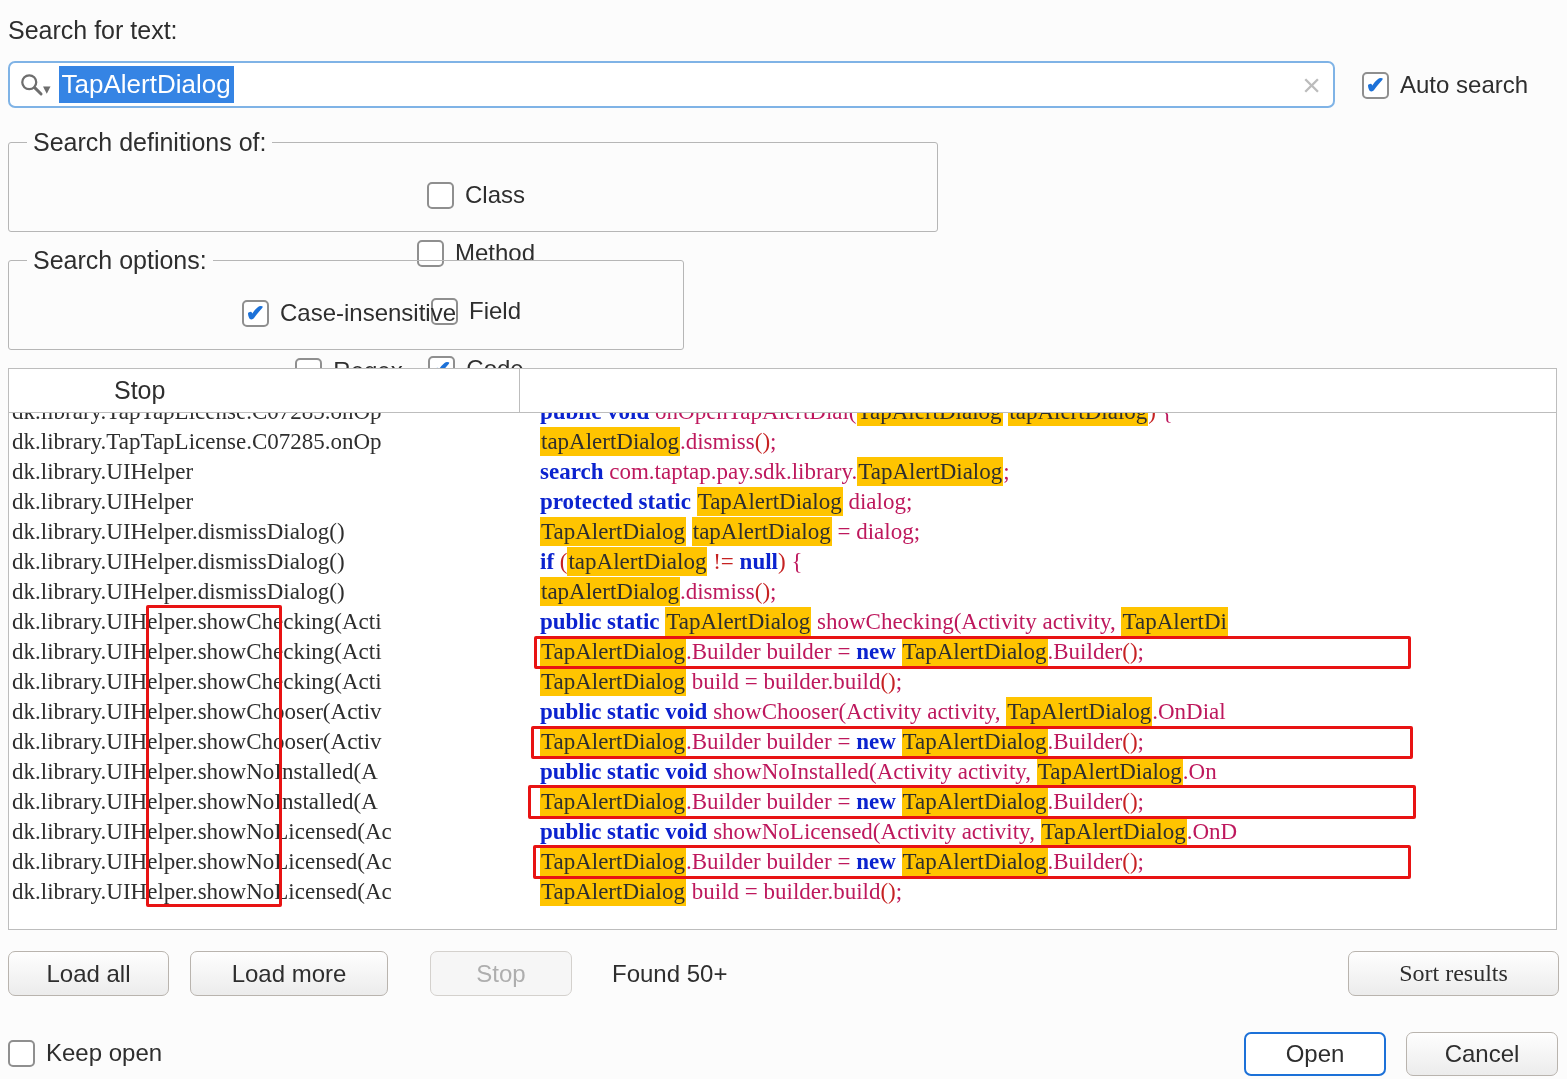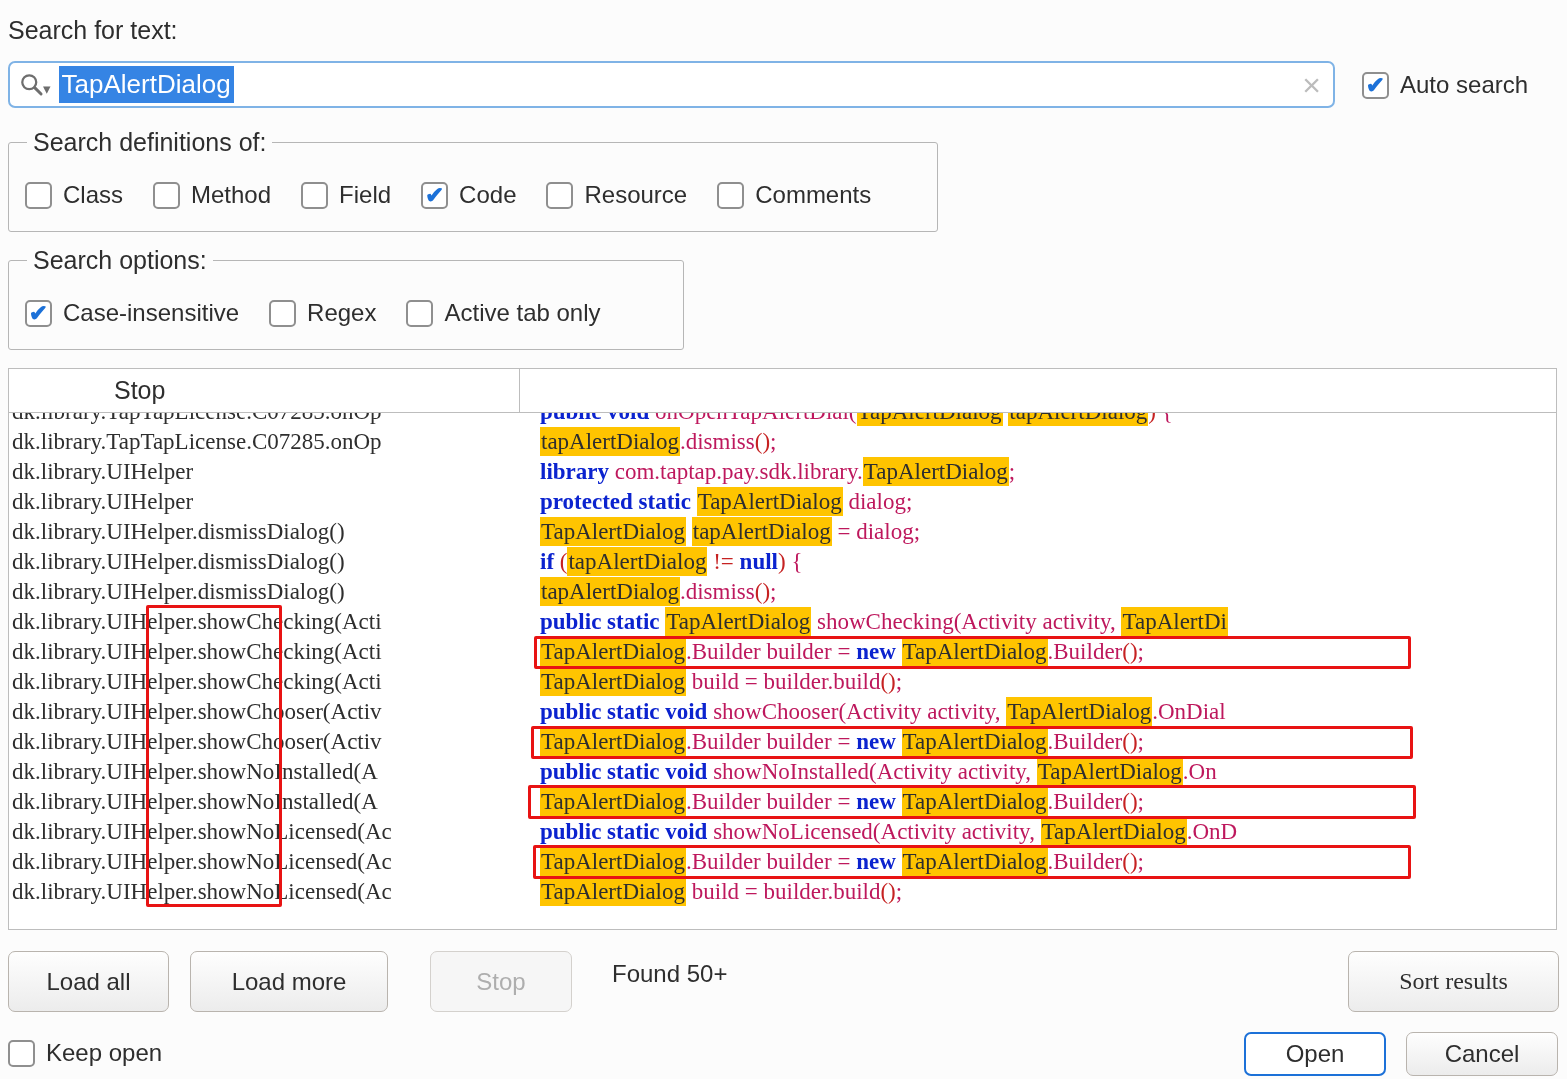--- a/index.html
+++ b/index.html
@@ -37,21 +37,21 @@
   }
 
   
   fieldset {
     position:absolute; border:1px solid #b6b6b6; border-radius:3px;
     padding:24px 10px 0 16px;
   }
   fieldset legend { font-size:25px; padding:0 6px; margin-left:2px; }
   #defs-frame { left:8px; top:128px; width:930px; height:104px; }
   #opts-frame { left:8px; top:246px; width:676px; height:104px; }
-  .cb-row { display:flex; gap:30px; align-items:center; }
+  .cb-row { display:flex; gap:30px; align-items:center;flex-direction:column; }
 
   
   .results {
     left:8px; top:368px; width:1549px; height:562px;
     background:#fff; border:1px solid #bdbdbd;
   }
   .thead { display:flex; height:44px; border-bottom:1px solid #bdbdbd; font-size:25px; }
   .th-node { width:511px; border-right:1px solid #bdbdbd; display:flex; align-items:center; padding-left:105px; }
   .th-code { flex:1; }
   .tbody { position:relative; height:515px; overflow:hidden; }
@@ -66,21 +66,21 @@
   .kw { color:var(--keyword,#0b23cf); font-weight:bold; }
   .pr { color:var(--punct-red,#c62222); }
   .pn { color:#be185d; }
 
   
   #annotations { position:absolute; inset:0; pointer-events:none; }
   .redbox { position:absolute; border:3px solid var(--annotation,#e81313); border-radius:2px; }
 
   
   .btn {
-    position:absolute; height:61px; font-size:24px; font-family:inherit; color:#2e2e2e;
+    position:absolute; height:45px; font-size:24px; font-family:inherit; color:#2e2e2e;
     background:linear-gradient(#fefefe,#ececec);
     border:1px solid #b9b4ae; border-radius:7px; padding:0 18px; cursor:default;
   }
   .btn.disabled { color:#aeaeae; background:#f6f6f6; border-color:#d4d1cd; }
   .btn.default { border:2px solid var(--accent,#3584e4); background:#fff; }
   #btn-load-all  { left:8px;    top:951px; width:161px; }
   #btn-load-more { left:190px;  top:951px; width:198px; }
   #btn-stop      { left:430px;  top:951px; width:142px; }
   #found-text    { left:612px;  top:951px; font-size:24px; line-height:45px; }
   #btn-sort      { left:1348px; top:951px; width:211px;font-family:Liberation Serif, serif; }
@@ -162,21 +162,21 @@
 
   <div class="abs results">
     <div class="thead">
       <div class="th-node">Stop</div>
       <div class="th-code"></div>
     </div>
     <div class="tbody">
       <div class="rows">
           <div class="trow"><div class="tnode">dk.library.TapTapLicense.C07285.onOp</div><div class="tcode"><span class="kw">public void</span><span class="pn"> onOpenTapAlertDial(</span><span class="hl">TapAlertDialog</span><span class="pn"> </span><span class="hl">tapAlertDialog</span><span class="pr">)</span><span class="pn"> {</span></div></div>
           <div class="trow"><div class="tnode">dk.library.TapTapLicense.C07285.onOp</div><div class="tcode"><span class="hl">tapAlertDialog</span><span class="pn">.dismiss</span><span class="pr">()</span><span class="pn">;</span></div></div>
-          <div class="trow"><div class="tnode">dk.library.UIHelper</div><div class="tcode"><span class="kw">library</span><span class="pn"> com.taptap.pay.sdk.library.</span><span class="hl">TapAlertDialog</span><span class="pn">;</span></div></div>
+          <div class="trow"><div class="tnode">dk.library.UIHelper</div><div class="tcode"><span class="kw">search</span><span class="pn"> com.taptap.pay.sdk.library.</span><span class="hl">TapAlertDialog</span><span class="pn">;</span></div></div>
           <div class="trow"><div class="tnode">dk.library.UIHelper</div><div class="tcode"><span class="kw">protected static</span><span class="pn"> </span><span class="hl">TapAlertDialog</span><span class="pn"> dialog;</span></div></div>
           <div class="trow"><div class="tnode">dk.library.UIHelper.dismissDialog()</div><div class="tcode"><span class="hl">TapAlertDialog</span><span class="pn"> </span><span class="hl">tapAlertDialog</span><span class="pn"> = dialog;</span></div></div>
           <div class="trow"><div class="tnode">dk.library.UIHelper.dismissDialog()</div><div class="tcode"><span class="kw">if</span><span class="pn"> </span><span class="pr">(</span><span class="hl">tapAlertDialog</span><span class="pn"> </span><span class="pr">!=</span><span class="pn"> </span><span class="kw">null</span><span class="pr">)</span><span class="pn"> {</span></div></div>
           <div class="trow"><div class="tnode">dk.library.UIHelper.dismissDialog()</div><div class="tcode"><span class="hl">tapAlertDialog</span><span class="pn">.dismiss</span><span class="pr">()</span><span class="pn">;</span></div></div>
           <div class="trow"><div class="tnode">dk.library.UIHelper.showChecking(Acti</div><div class="tcode"><span class="kw">public static</span><span class="pn"> </span><span class="hl">TapAlertDialog</span><span class="pn"> showChecking(Activity activity, </span><span class="hl">TapAlertDi</span></div></div>
           <div class="trow"><div class="tnode">dk.library.UIHelper.showChecking(Acti</div><div class="tcode"><span class="hl">TapAlertDialog</span><span class="pn">.Builder builder = </span><span class="kw">new</span><span class="pn"> </span><span class="hl">TapAlertDialog</span><span class="pn">.Builder</span><span class="pr">()</span><span class="pn">;</span></div></div>
           <div class="trow"><div class="tnode">dk.library.UIHelper.showChecking(Acti</div><div class="tcode"><span class="hl">TapAlertDialog</span><span class="pn"> build = builder.build</span><span class="pr">()</span><span class="pn">;</span></div></div>
           <div class="trow"><div class="tnode">dk.library.UIHelper.showChooser(Activ</div><div class="tcode"><span class="kw">public static void</span><span class="pn"> showChooser(Activity activity, </span><span class="hl">TapAlertDialog</span><span class="pn">.OnDial</span></div></div>
           <div class="trow"><div class="tnode">dk.library.UIHelper.showChooser(Activ</div><div class="tcode"><span class="hl">TapAlertDialog</span><span class="pn">.Builder builder = </span><span class="kw">new</span><span class="pn"> </span><span class="hl">TapAlertDialog</span><span class="pn">.Builder</span><span class="pr">()</span><span class="pn">;</span></div></div>
           <div class="trow"><div class="tnode">dk.library.UIHelper.showNoInstalled(A</div><div class="tcode"><span class="kw">public static void</span><span class="pn"> showNoInstalled(Activity activity, </span><span class="hl">TapAlertDialog</span><span class="pn">.On</span></div></div>

